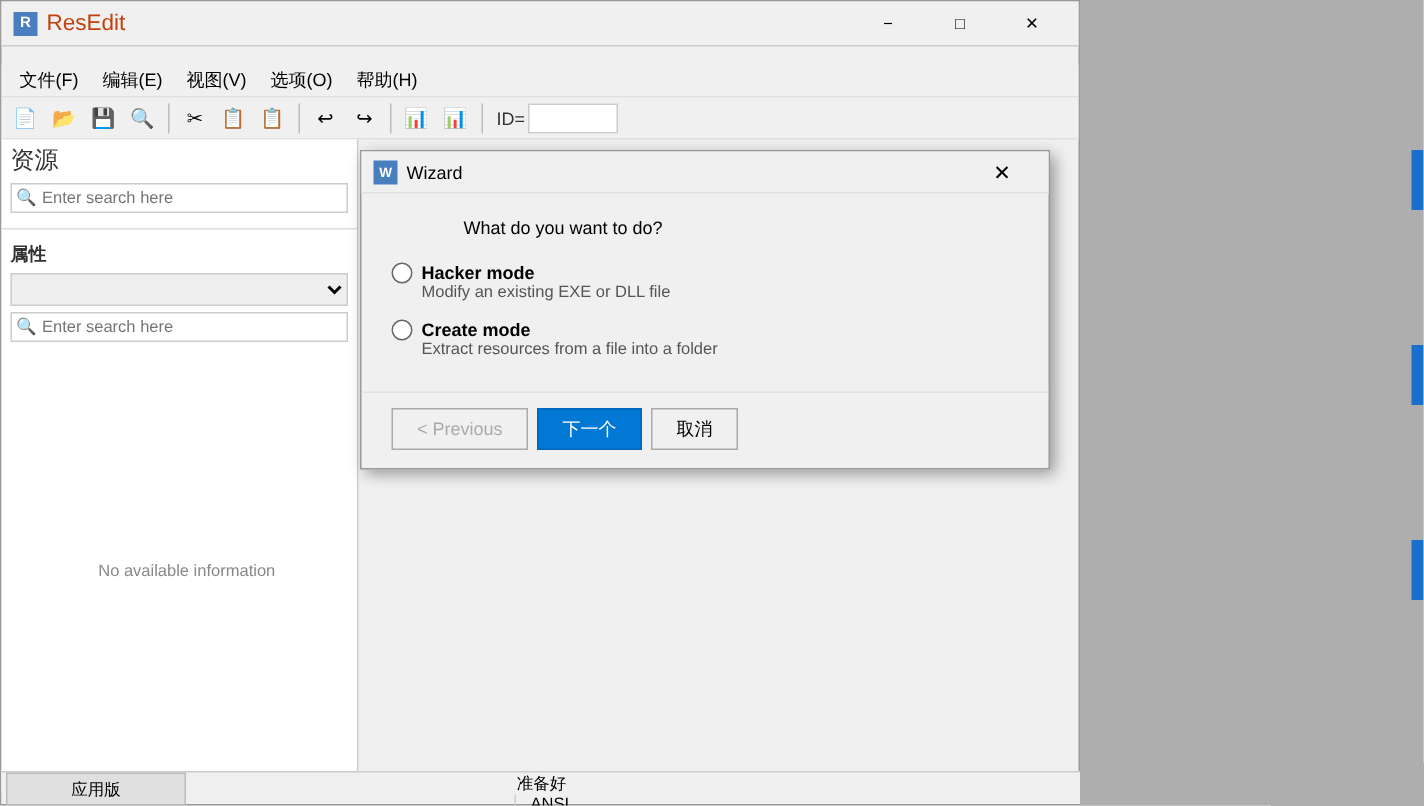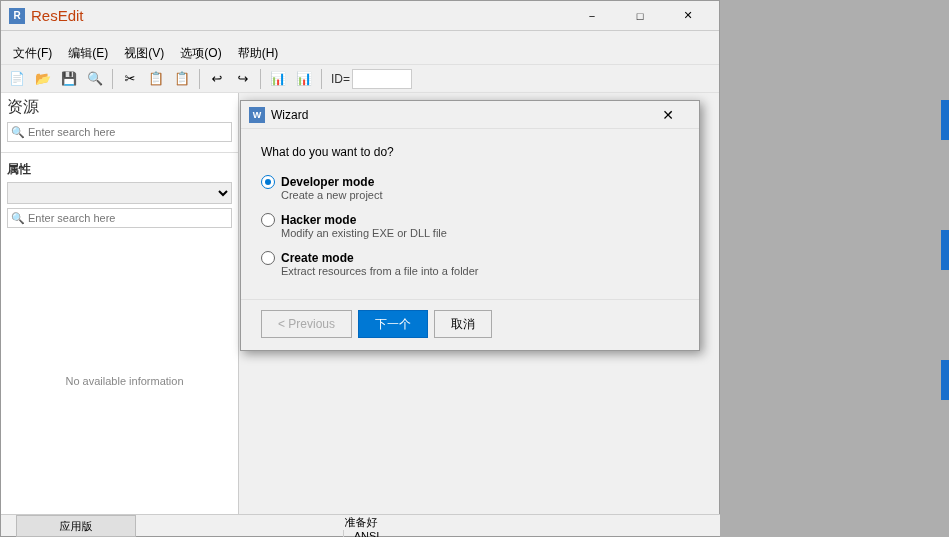--- a/index.html
+++ b/index.html
@@ -326,20 +326,21 @@
       justify-content: center;
     }
 
     .dialog-body {
       padding: 16px 20px 10px 20px;
     }
     .dialog-question {
       font-size: 12px;
       color: #000;
       margin-bottom: 16px;
+      margin-left: 48px;
     }
 
     .radio-group {
       display: flex;
       flex-direction: column;
       gap: 12px;
     }
     .radio-option {
       display: flex;
       flex-direction: column;
@@ -506,21 +507,21 @@
     <span class="status-ansi">ANSI</span>
   </div>
 </div>
 
 <div class="right-area">
   <div class="blue-bar-right"></div>
   <div class="blue-bar-right2"></div>
   <div class="blue-bar-right3"></div>
 </div>
 
-<div style="position:absolute;bottom:0;left:16px;width:120px;height:22px;background:#e0e0e0;border:1px solid #bbb;display:flex;align-items:center;justify-content:center;font-size:11px;z-index:2;">
+<div style="position:absolute;bottom:0;left:4px;width:120px;height:22px;background:#e0e0e0;border:1px solid #bbb;display:flex;align-items:center;justify-content:center;font-size:11px;z-index:2;">
   <span>应用版</span>
 </div>
 
 <div class="watermark">
   <div style="font-size:32px;color:rgba(80,80,80,0.3);font-family:SimSun,serif;">安装下载</div>
   <div style="font-size:20px;color:rgba(80,80,80,0.3);font-family:SimSun,serif;text-align:center;">anxz.com</div>
 </div>
 
 <div class="modal-overlay">
   <div class="dialog">
@@ -529,29 +530,20 @@
       <span class="dialog-title-icon">W</span>
       <span class="dialog-title-text">Wizard</span>
       <button class="dialog-close-btn">✕</button>
     </div>
 
     <div class="dialog-body">
       <div class="dialog-question">What do you want to do?</div>
 
       <div class="radio-group">
 
-        <div class="radio-option">
-          <div class="radio-label-row">
-            <div class="radio-btn checked">
-              <div class="radio-dot"></div>
-            </div>
-            <span class="radio-label">Developer mode</span>
-          </div>
-          <div class="radio-desc">Create a new project</div>
-        </div>
 
         <div class="radio-option">
           <div class="radio-label-row">
             <div class="radio-btn"></div>
             <span class="radio-label">Hacker mode</span>
           </div>
           <div class="radio-desc">Modify an existing EXE or DLL file</div>
         </div>
 
         <div class="radio-option">

